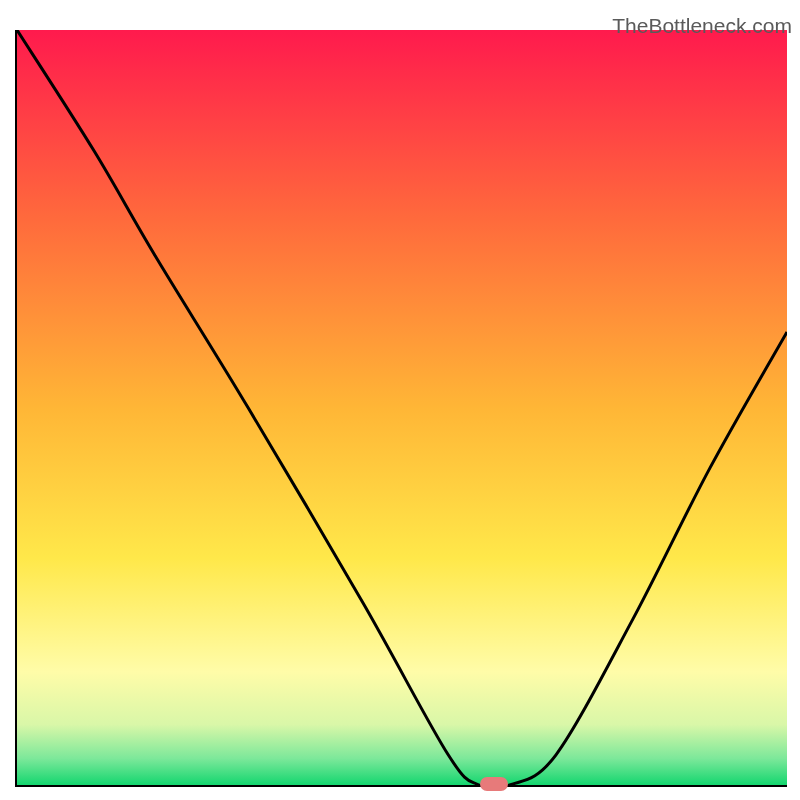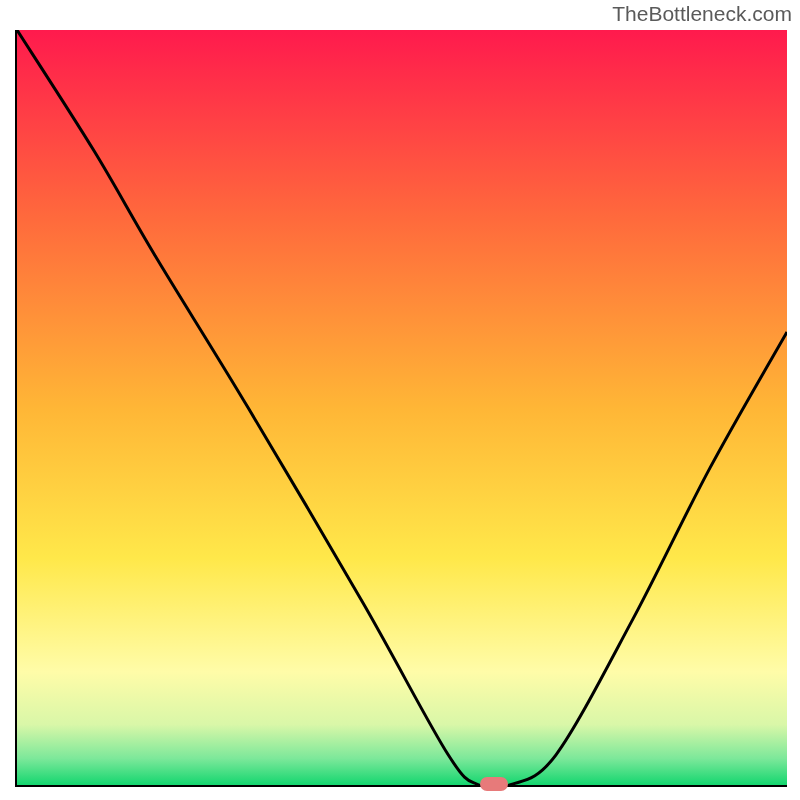--- a/index.html
+++ b/index.html
@@ -11,21 +11,21 @@
     font-family: Arial, sans-serif;
   }
   .chart-container {
     position: relative;
     width: 800px;
     height: 800px;
     background: #fff;
   }
   .watermark {
     position: absolute;
-    top: 2px;
+    top: 14px;
     right: 8px;
     font-size: 21px;
     color: #5a5a5a;
     font-family: Arial, sans-serif;
     z-index: 10;
   }
   .plot-area {
     position: absolute;
     left: 15px;
     top: 30px;

